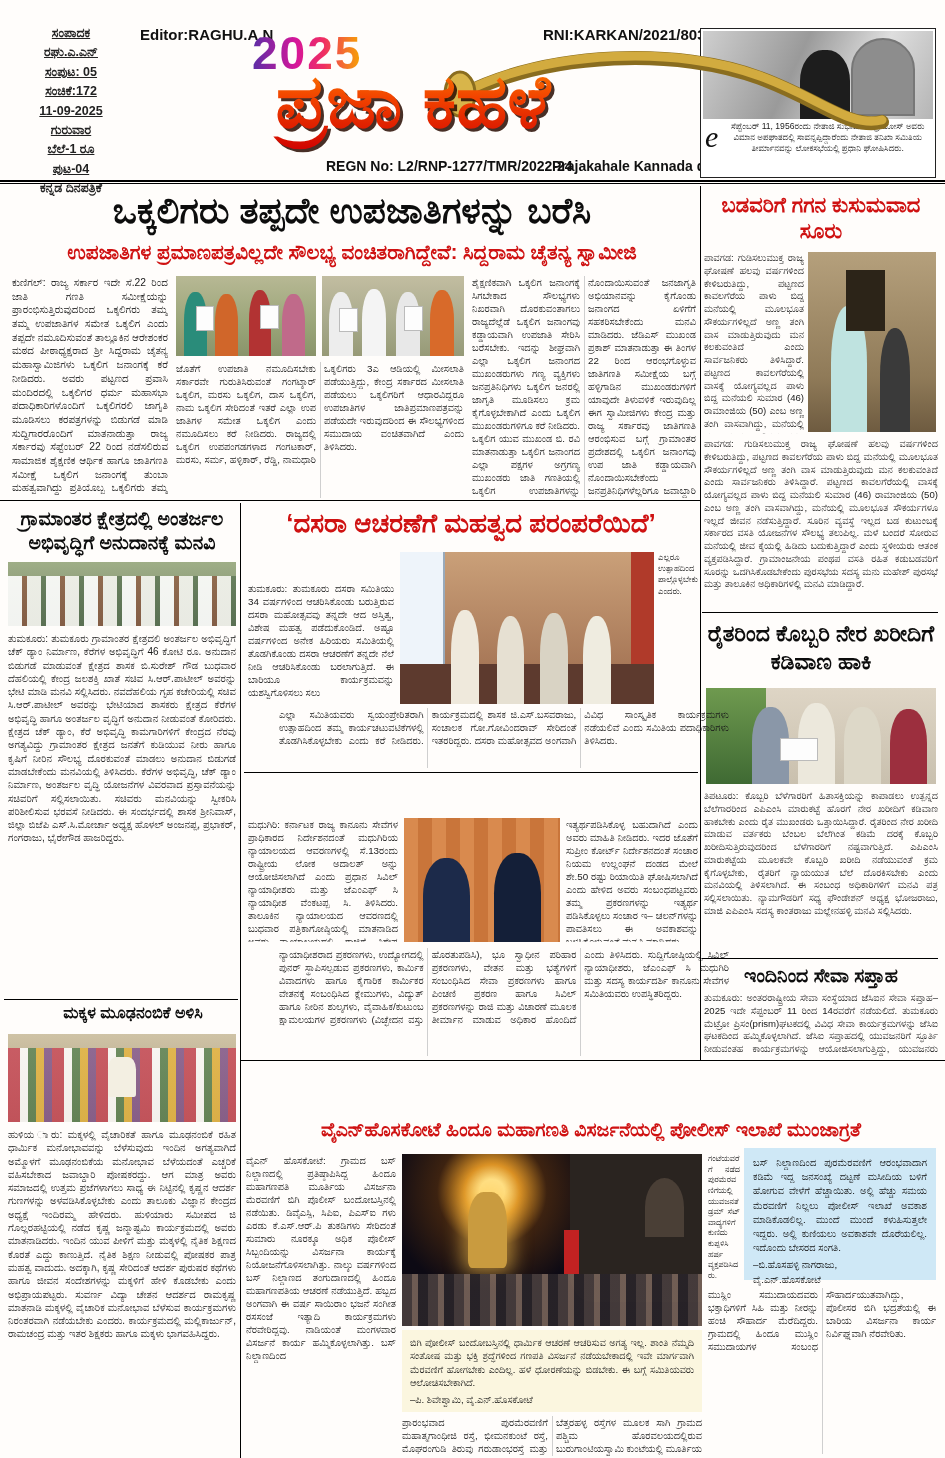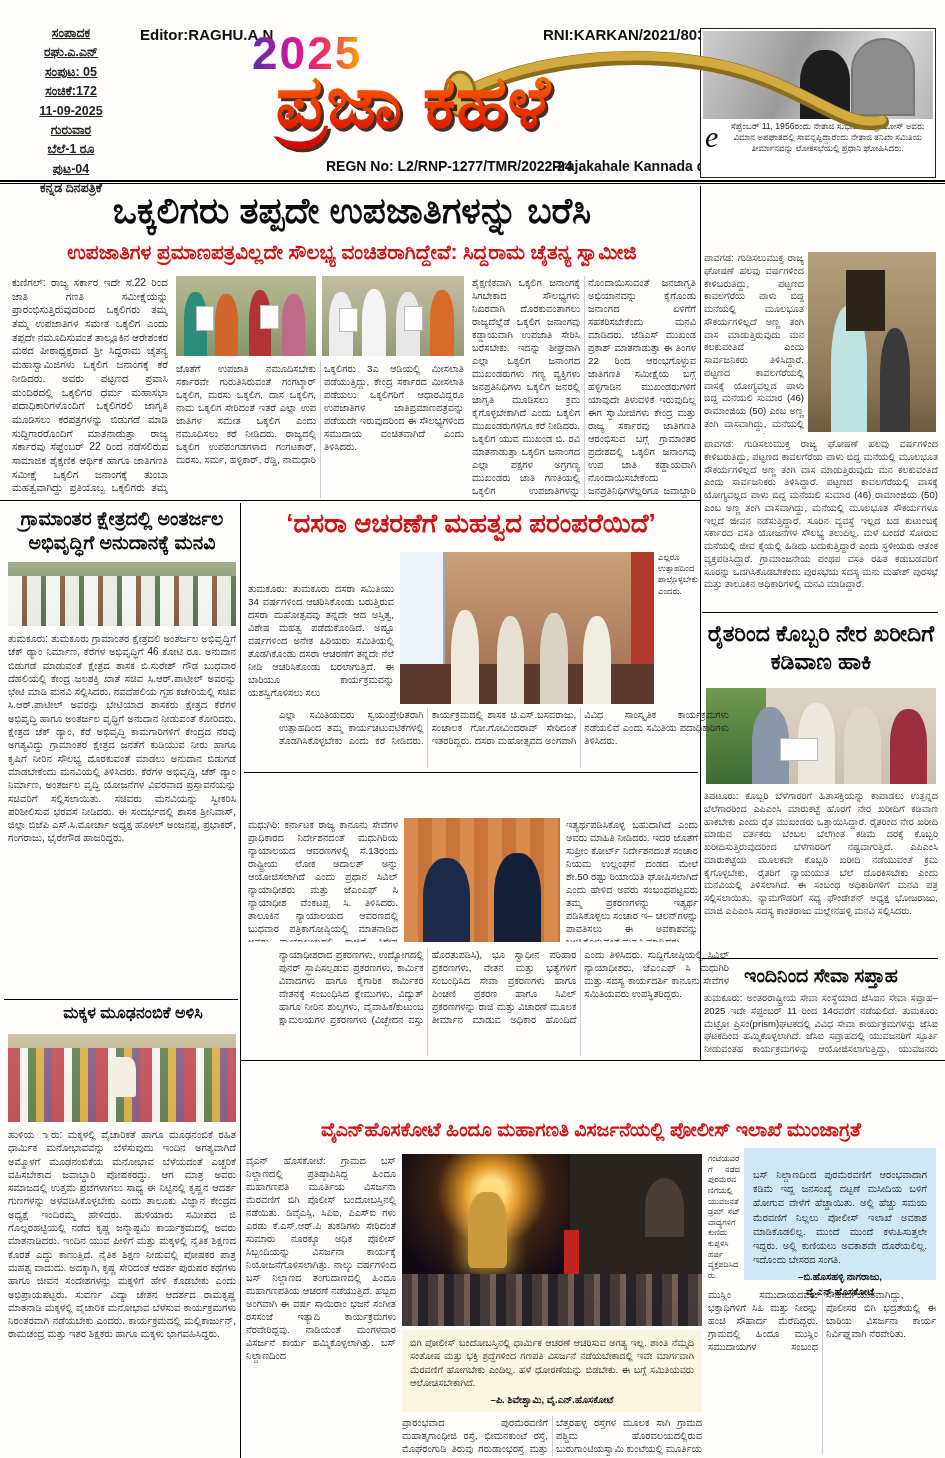--- a/index.html
+++ b/index.html
@@ -45,23 +45,23 @@
   .crowd{position:absolute;left:0;right:0;bottom:0;}
   #ph-cert1{background:linear-gradient(180deg,#b7b894 0%,#9aa578 60%,#8a936b);}
   #ph-cert2{background:linear-gradient(180deg,#c2bda1 0%,#a7a98a 60%,#979a77);}
   #ph-grp{background:linear-gradient(180deg,#9fae87,#77866a);}
   #ph-dasara{background:linear-gradient(180deg,#caa079,#9c6a4c);}
   #ph-adalat{background:repeating-linear-gradient(90deg,#d98a4e 0 14px,#c9753a 14px 28px);}
   #ph-house{background:linear-gradient(180deg,#b5a07c,#8f7a58 70%,#6e5b40);}
   #ph-kobbari{background:linear-gradient(180deg,#ded5c5,#c9c0ae);}
   #ph-children{background:linear-gradient(180deg,#cfc3a6,#a99878);}
   #ph-night{background:radial-gradient(circle at 30% 22%,#ffe28a 0 5%,rgba(255,170,40,.85) 11%,rgba(150,80,10,.35) 22%,rgba(10,8,18,0) 42%),#0d0a14;}
-  .quote-box{position:absolute;background:#cfe8f6;padding:20px 9px;font-size:9.8px;line-height:1.45;text-align:justify;box-sizing:border-box;}
+  .quote-box{position:absolute;background:#cfe8f6;padding:8px 9px;font-size:9.8px;line-height:1.45;text-align:justify;box-sizing:border-box;}
   .cap-box{position:absolute;background:#fbf6df;padding:6px 8px;font-size:9.6px;line-height:1.4;text-align:justify;box-sizing:border-box;}
-  .attr{display:block;text-align:center;font-weight:bold;margin-top:3px;}
+  .attr{display:block;text-align:left;font-weight:normal;margin-top:3px;}
 </style>
 </head>
 <body>
 
 <div class="page">
 
   <div class="info-box">
     <div class="u">ಸಂಪಾದಕ</div>
     <div class="u">ರಘು.ಎ.ಎನ್</div>
     <div class="u">ಸಂಪುಟ: 05</div>
@@ -118,20 +118,21 @@
     <i class="fig" style="left:5%;width:17%;height:80%;background:#ededed;"></i>
     <i class="fig" style="left:28%;width:17%;height:84%;background:#f4f4f4;"></i>
     <i class="fig" style="left:52%;width:17%;height:80%;background:#e8e8e8;"></i>
     <i class="fig" style="left:76%;width:17%;height:82%;background:#d86a2a;"></i>
     <i class="paper" style="left:12%;top:40%;width:12%;height:28%;"></i>
     <i class="paper" style="left:58%;top:38%;width:12%;height:28%;"></i>
   </div>
   <div class="abs bt c2" style="left:176px;top:362px;width:288px;height:136px;font-size:9.8px;">ಜೊತೆಗೆ ಉಪಜಾತಿ ನಮೂದಿಸಬೇಕು ಸರ್ಕಾರವೇ ಗುರುತಿಸಿರುವಂತೆ ಗಂಗಟ್ಕಾರ್ ಒಕ್ಕಲಿಗ, ಮರಸು ಒಕ್ಕಲಿಗ, ದಾಸ ಒಕ್ಕಲಿಗ, ನಾಮ ಒಕ್ಕಲಿಗ ಸೇರಿದಂತೆ ಇತರೆ ಎಲ್ಲಾ ಉಪ ಜಾತಿಗಳ ಸಮೇತ ಒಕ್ಕಲಿಗ ಎಂದು ನಮೂದಿಸಲು ಕರೆ ನೀಡಿದರು. ರಾಜ್ಯದಲ್ಲಿ ಒಕ್ಕಲಿಗ ಉಪಪಂಗಡಗಳಾದ ಗಂಗಟಕಾರ್, ಮರಸು, ಸರ್ಮ, ಹಳ್ಳಿಕಾರ್, ರೆಡ್ಡಿ, ನಾಮಧಾರಿ ಒಕ್ಕಲಿಗರು 3ಎ ಆಡಿಯಲ್ಲಿ ಮೀಸಲಾತಿ ಪಡೆಯುತ್ತಿದ್ದು, ಕೇಂದ್ರ ಸರ್ಕಾರದ ಮೀಸಲಾತಿ ಪಡೆಯಲು ಒಕ್ಕಲಿಗರಿಗೆ ಆಧಾರವಿದ್ದರೂ ಉಪಜಾತಿಗಳ ಜಾತಿಪ್ರಮಾಣಪತ್ರವನ್ನು ಪಡೆಯದೇ ಇರುವುದರಿಂದ ಈ ಸೌಲಭ್ಯಗಳಿಂದ ಸಮುದಾಯ ವಂಚಿತವಾಗಿದೆ ಎಂದು ತಿಳಿಸಿದರು.</div>
   <div class="abs bt c2" style="left:472px;top:276px;width:224px;height:222px;font-size:9.8px;">ಶೈಕ್ಷಣಿಕವಾಗಿ ಒಕ್ಕಲಿಗ ಜನಾಂಗಕ್ಕೆ ಸಿಗಬೇಕಾದ ಸೌಲಭ್ಯಗಳು ನಿಖರವಾಗಿ ದೊರಕುವಂತಾಗಲು ರಾಜ್ಯದೆಲ್ಲೆಡೆ ಒಕ್ಕಲಿಗ ಜನಾಂಗವು ಕಡ್ಡಾಯವಾಗಿ ಉಪಜಾತಿ ಸೇರಿಸಿ ಬರೆಸಬೇಕು. ಇದನ್ನು ಶೀಘ್ರವಾಗಿ ಎಲ್ಲಾ ಒಕ್ಕಲಿಗ ಜನಾಂಗದ ಮುಖಂಡರುಗಳು ಗಣ್ಯ ವ್ಯಕ್ತಿಗಳು ಜನಪ್ರತಿನಿಧಿಗಳು ಒಕ್ಕಲಿಗ ಜನರಲ್ಲಿ ಜಾಗೃತಿ ಮೂಡಿಸಲು ಕ್ರಮ ಕೈಗೊಳ್ಳಬೇಕಾಗಿದೆ ಎಂದು ಒಕ್ಕಲಿಗ ಮುಖಂಡರುಗಳಿಗೂ ಕರೆ ನೀಡಿದರು. ಒಕ್ಕಲಿಗ ಯುವ ಮುಖಂಡ ಬಿ. ರವಿ ಮಾತನಾಡುತ್ತಾ ಒಕ್ಕಲಿಗ ಜನಾಂಗದ ಎಲ್ಲಾ ಪಕ್ಷಗಳ ಅಗ್ರಗಣ್ಯ ಮುಖಂಡರು ಜಾತಿ ಗಣತಿಯಲ್ಲಿ ಒಕ್ಕಲಿಗ ಉಪಜಾತಿಗಳನ್ನು ನೊಂದಾಯಿಸುವಂತೆ ಜನಜಾಗೃತಿ ಅಭಿಯಾನವನ್ನು ಕೈಗೊಂಡು ಜನಾಂಗದ ಏಳಿಗೆಗೆ ಸಹಕರಿಸಬೇಕೆಂದು ಮನವಿ ಮಾಡಿದರು. ಜೆಡಿಎಸ್ ಮುಖಂಡ ಪ್ರಕಾಶ್ ಮಾತನಾಡುತ್ತಾ ಈ ತಿಂಗಳ 22 ರಿಂದ ಆರಂಭಗೊಳ್ಳುವ ಜಾತಿಗಣತಿ ಸಮೀಕ್ಷೆಯ ಬಗ್ಗೆ ಹಳ್ಳಿಗಾಡಿನ ಮುಖಂಡರುಗಳಿಗೆ ಯಾವುದೇ ತಿಳುವಳಿಕೆ ಇರುವುದಿಲ್ಲ ಈಗ ಸ್ವಾಮೀಜಿಗಳು ಕೇಂದ್ರ ಮತ್ತು ರಾಜ್ಯ ಸರ್ಕಾರವು ಜಾತಿಗಣತಿ ಆರಂಭಿಸುವ ಬಗ್ಗೆ ಗ್ರಾಮಾಂತರ ಪ್ರದೇಶದಲ್ಲಿ ಒಕ್ಕಲಿಗ ಜನಾಂಗವು ಉಪ ಜಾತಿ ಕಡ್ಡಾಯವಾಗಿ ನೊಂದಾಯಿಸಬೇಕೆಂದು ಜನಪ್ರತಿನಿಧಿಗಳೆಲ್ಲರಿಗೂ ಜವಾಬ್ದಾರಿ ಇದ್ದು ಎಲ್ಲರೂ ಮುಂದಾಗಬೇಕೆಂದರು. ಒಕ್ಕಲಿಗ ಧರ್ಮ ಮಹಾಸಭಾ ಅಧ್ಯಕ್ಷ ಬಿ.ಕೆ. ರಾಮಣ್ಣ, ರಾಜ್ಯ ಮಹಿಳಾ ಕಾಂಗ್ರೆಸ್ ಪ್ರಧಾನ ಕಾರ್ಯದರ್ಶಿ ಸುಮತಿ, ರಾಮಚಂದ್ರ, ಆನಂದ ಕುಮಾರ್, ಪಟೇಲರಾವ್, ಜೈಲಕ್ಷ್ಮಿ, ಲಕ್ಷ್ಮೀದೇವಿ, ಶೋಭಾ ಸೇರಿದಂತೆ ಉಪಸ್ಥಿತರಿದ್ದರು.</div>
 
+  <div class="abs hl red" style="left:704px;top:192px;width:234px;font-size:21px;">ಬಡವರಿಗೆ ಗಗನ ಕುಸುಮವಾದ ಸೂರು</div>
   <div class="photo" id="ph-house" style="left:808px;top:252px;width:128px;height:180px;">
     <i class="fig" style="left:18%;width:28%;height:70%;background:#bfe3e0;"></i>
     <i class="fig" style="left:56%;width:24%;height:58%;background:#3a3a3a;"></i>
     <i style="position:absolute;left:30%;top:10%;width:30%;height:34%;background:#2c2418;"></i>
   </div>
   <div class="abs bt" style="left:704px;top:252px;width:100px;height:182px;font-size:9.6px;">ಪಾವಗಡ: ಗುಡಿಸಲುಮುಕ್ತ ರಾಜ್ಯ ಘೋಷಣೆ ಹಲವು ವರ್ಷಗಳಿಂದ ಕೇಳಿಬರುತಿದ್ದು, ಪಟ್ಟಣದ ಕಾವಲಗೆರೆಯ ಪಾಳು ಬಿದ್ದ ಮನೆಯಲ್ಲಿ ಮೂಲಭೂತ ಸೌಕರ್ಯಗಳಿಲ್ಲದೆ ಅಣ್ಣ ತಂಗಿ ವಾಸ ಮಾಡುತ್ತಿರುವುದು ಮನ ಕಲಕುವಂತಿದೆ ಎಂದು ಸಾರ್ವಜನಿಕರು ತಿಳಿಸಿದ್ದಾರೆ. ಪಟ್ಟಣದ ಕಾವಲಗೆರೆಯಲ್ಲಿ ವಾಸಕ್ಕೆ ಯೋಗ್ಯವಲ್ಲದ ಪಾಳು ಬಿದ್ದ ಮನೆಯಲಿ ಸುಮಾರ (46) ರಾಮಾಂಜಿಯ (50) ಎಂಬ ಅಣ್ಣ ತಂಗಿ ವಾಸವಾಗಿದ್ದು, ಮನೆಯಲ್ಲಿ ಮೂಲಭೂತ ಸೌಕರ್ಯಗಳೂ ಇಲ್ಲದೆ ಜೀವನ ನಡೆಸುತ್ತಿದ್ದಾರೆ. ಸೂರಿನ ವ್ಯವಸ್ಥೆ ಇಲ್ಲದ ಬಡ ಕುಟುಂಬಕ್ಕೆ ಸರ್ಕಾರದ ವಸತಿ ಯೋಜನೆಗಳ ಸೌಲಭ್ಯ ತಲುಪಿಲ್ಲ. ಮಳೆ ಬಂದರೆ ಸೋರುವ ಮನೆಯಲ್ಲಿ ಜೀವ ಕೈಯಲ್ಲಿ ಹಿಡಿದು ಬದುಕುತ್ತಿದ್ದಾರೆ ಎಂದು ಸ್ಥಳೀಯರು ಆತಂಕ ವ್ಯಕ್ತಪಡಿಸಿದ್ದಾರೆ. ಗ್ರಾಮಾಂಜನೇಯ ಪಂಥಪ ವಸತಿ ರಹಿತ ಕಡುಬಡವರಿಗೆ ಸೂರನ್ನು ಒದಗಿಸಿಕೊಡಬೇಕೆಂದು ಪುರಸಭೆಯ ಸದಸ್ಯ ಮನು ಮಹೇಶ್ ಪುರಸಭೆ ಮತ್ತು ತಾಲೂಕಿನ ಅಧಿಕಾರಿಗಳಲ್ಲಿ ಮನವಿ ಮಾಡಿದ್ದಾರೆ.</div>
   <div class="abs bt" style="left:704px;top:438px;width:234px;height:170px;font-size:9.6px;">ಪಾವಗಡ: ಗುಡಿಸಲುಮುಕ್ತ ರಾಜ್ಯ ಘೋಷಣೆ ಹಲವು ವರ್ಷಗಳಿಂದ ಕೇಳಿಬರುತಿದ್ದು, ಪಟ್ಟಣದ ಕಾವಲಗೆರೆಯ ಪಾಳು ಬಿದ್ದ ಮನೆಯಲ್ಲಿ ಮೂಲಭೂತ ಸೌಕರ್ಯಗಳಿಲ್ಲದೆ ಅಣ್ಣ ತಂಗಿ ವಾಸ ಮಾಡುತ್ತಿರುವುದು ಮನ ಕಲಕುವಂತಿದೆ ಎಂದು ಸಾರ್ವಜನಿಕರು ತಿಳಿಸಿದ್ದಾರೆ. ಪಟ್ಟಣದ ಕಾವಲಗೆರೆಯಲ್ಲಿ ವಾಸಕ್ಕೆ ಯೋಗ್ಯವಲ್ಲದ ಪಾಳು ಬಿದ್ದ ಮನೆಯಲಿ ಸುಮಾರ (46) ರಾಮಾಂಜಿಯ (50) ಎಂಬ ಅಣ್ಣ ತಂಗಿ ವಾಸವಾಗಿದ್ದು, ಮನೆಯಲ್ಲಿ ಮೂಲಭೂತ ಸೌಕರ್ಯಗಳೂ ಇಲ್ಲದೆ ಜೀವನ ನಡೆಸುತ್ತಿದ್ದಾರೆ. ಸೂರಿನ ವ್ಯವಸ್ಥೆ ಇಲ್ಲದ ಬಡ ಕುಟುಂಬಕ್ಕೆ ಸರ್ಕಾರದ ವಸತಿ ಯೋಜನೆಗಳ ಸೌಲಭ್ಯ ತಲುಪಿಲ್ಲ. ಮಳೆ ಬಂದರೆ ಸೋರುವ ಮನೆಯಲ್ಲಿ ಜೀವ ಕೈಯಲ್ಲಿ ಹಿಡಿದು ಬದುಕುತ್ತಿದ್ದಾರೆ ಎಂದು ಸ್ಥಳೀಯರು ಆತಂಕ ವ್ಯಕ್ತಪಡಿಸಿದ್ದಾರೆ. ಗ್ರಾಮಾಂಜನೇಯ ಪಂಥಪ ವಸತಿ ರಹಿತ ಕಡುಬಡವರಿಗೆ ಸೂರನ್ನು ಒದಗಿಸಿಕೊಡಬೇಕೆಂದು ಪುರಸಭೆಯ ಸದಸ್ಯ ಮನು ಮಹೇಶ್ ಪುರಸಭೆ ಮತ್ತು ತಾಲೂಕಿನ ಅಧಿಕಾರಿಗಳಲ್ಲಿ ಮನವಿ ಮಾಡಿದ್ದಾರೆ.</div>
 
   <div class="abs hl" style="left:704px;top:620px;width:234px;font-size:22px;">ರೈತರಿಂದ ಕೊಬ್ಬರಿ ನೇರ ಖರೀದಿಗೆ ಕಡಿವಾಣ ಹಾಕಿ</div>
   <div class="photo" id="ph-kobbari" style="left:706px;top:688px;width:230px;height:96px;">

